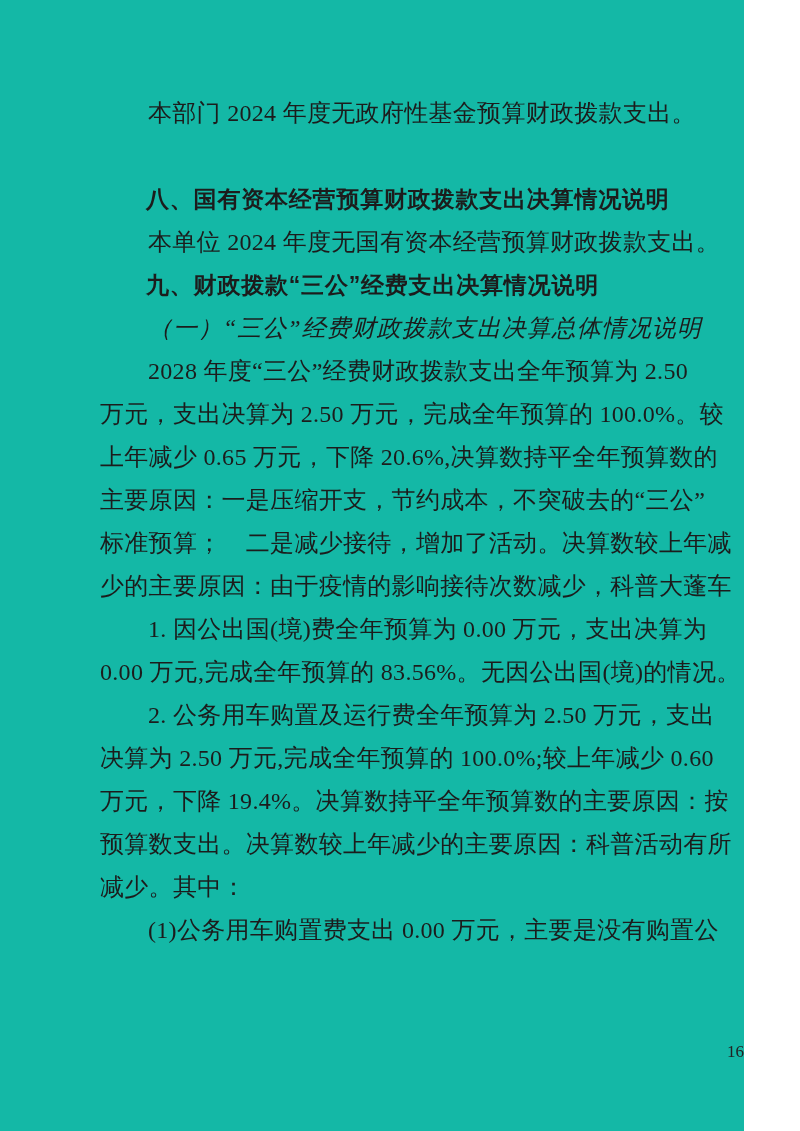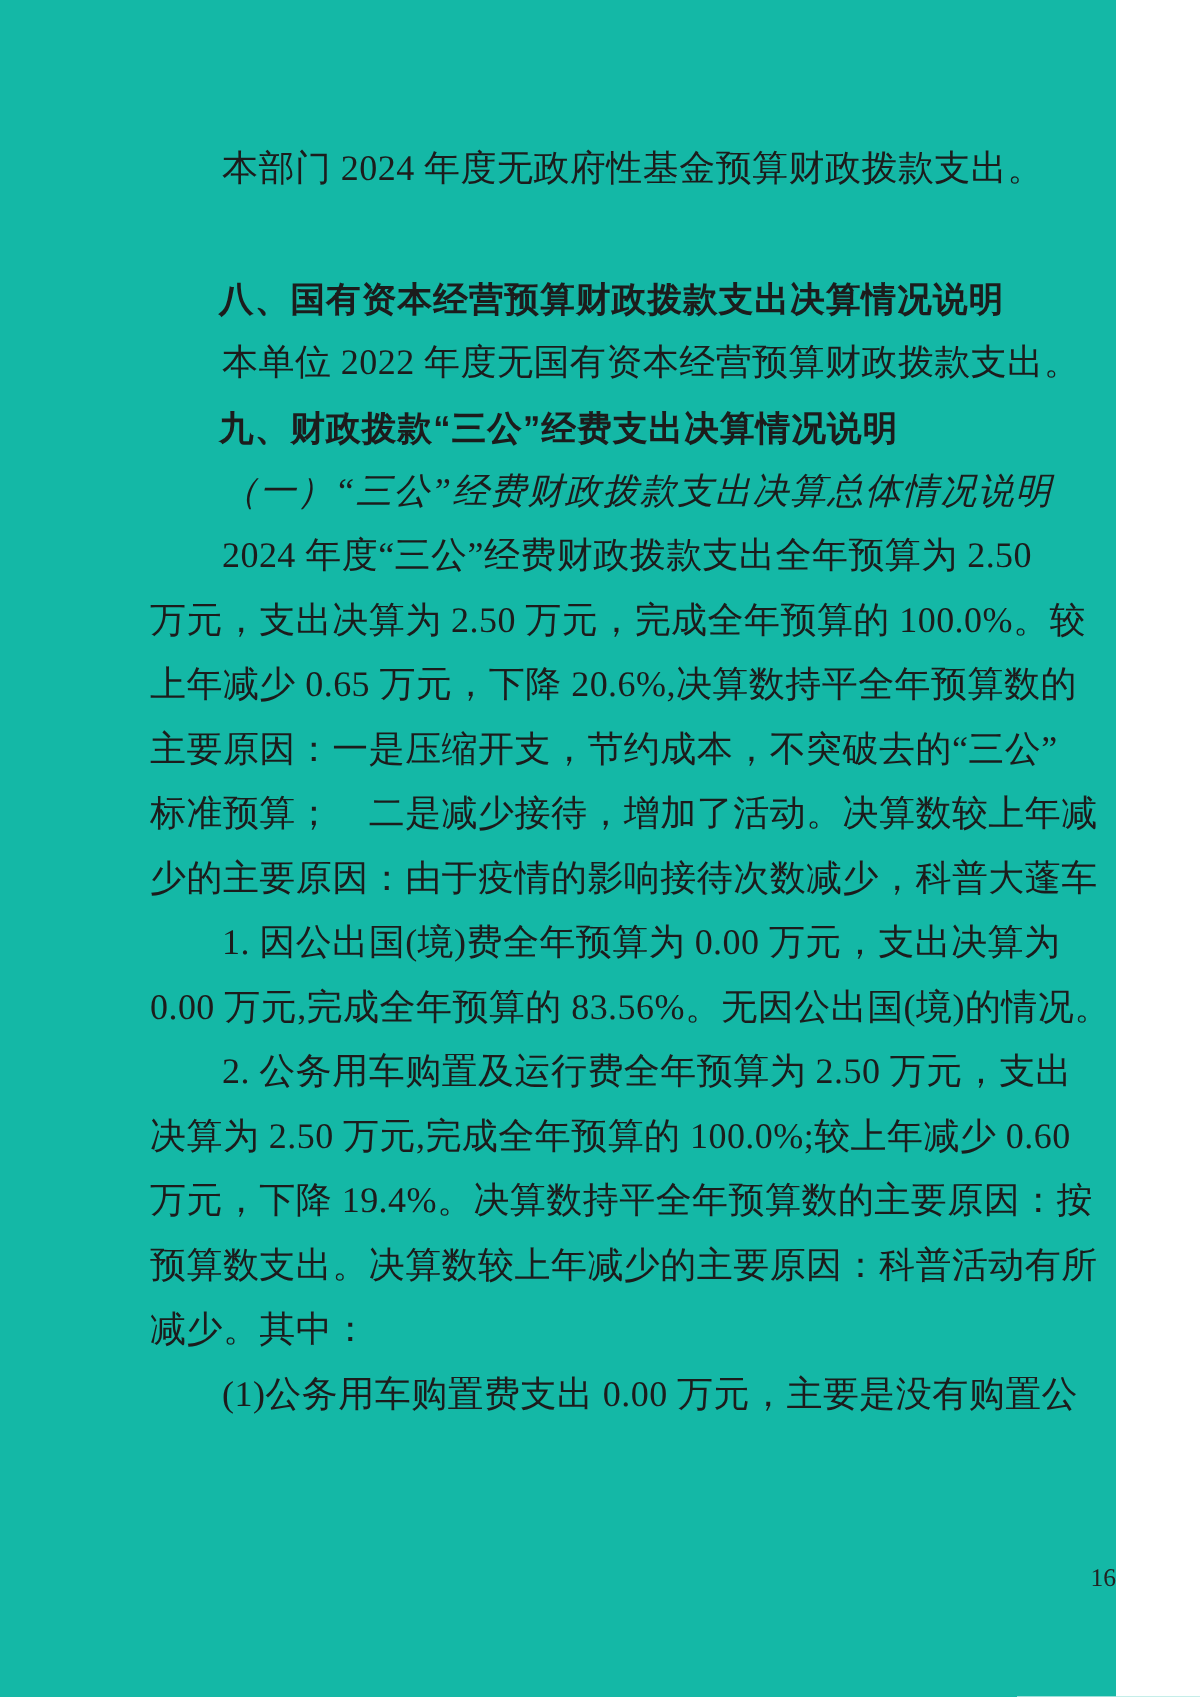--- a/index.html
+++ b/index.html
@@ -57,27 +57,27 @@
 
 <div class="page">
   <div class="content">
 
     <div class="line indent">本部门 2024 年度无政府性基金预算财政拨款支出。</div>
 
     <div class="spacer"></div>
 
     <div class="line indent h-main">八、国有资本经营预算财政拨款支出决算情况说明</div>
 
-    <div class="line indent">本单位 2022 年度无国有资本经营预算财政拨款支出。</div>
+    <div class="line indent">本单位 2024 年度无国有资本经营预算财政拨款支出。</div>
 
     <div class="line indent h-main">九、财政拨款“三公”经费支出决算情况说明</div>
 
     <div class="line indent h-kai">（一）“三公”经费财政拨款支出决算总体情况说明</div>
 
-    <div class="line indent">2024 年度“三公”经费财政拨款支出全年预算为 2.50</div>
+    <div class="line indent">2028 年度“三公”经费财政拨款支出全年预算为 2.50</div>
     <div class="line">万元，支出决算为 2.50 万元，完成全年预算的 100.0%。较</div>
     <div class="line">上年减少 0.65 万元，下降 20.6%,决算数持平全年预算数的</div>
     <div class="line">主要原因：一是压缩开支，节约成本，不突破去的“三公”</div>
     <div class="line">标准预算；　二是减少接待，增加了活动。决算数较上年减</div>
     <div class="line">少的主要原因：由于疫情的影响接待次数减少，科普大蓬车</div>
 
 
     <div class="line indent">1. 因公出国(境)费全年预算为 0.00 万元，支出决算为</div>
     <div class="line">0.00 万元,完成全年预算的 83.56%。无因公出国(境)的情况。</div>
 

